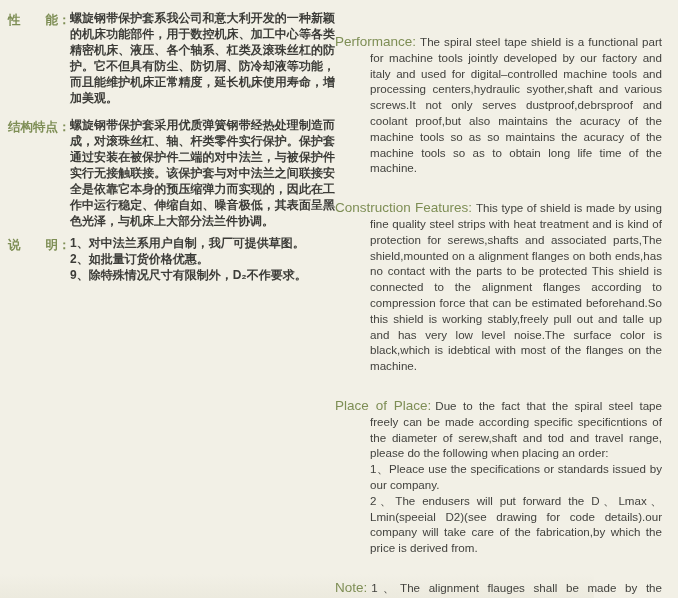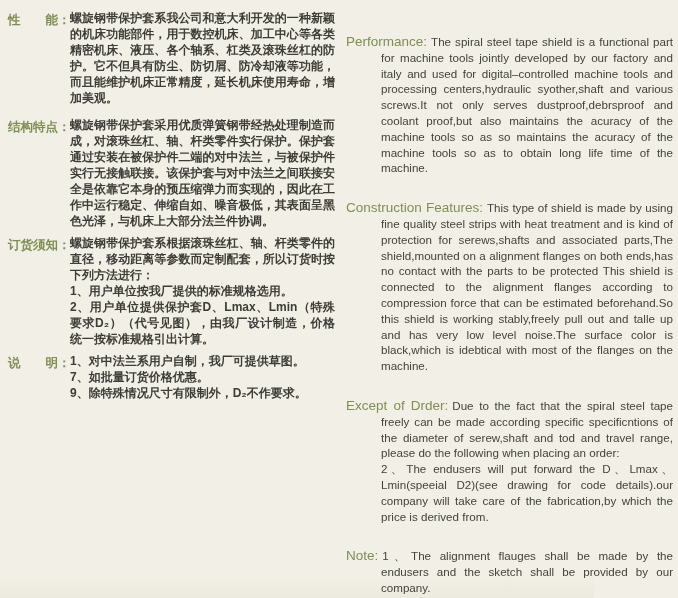--- a/index.html
+++ b/index.html
@@ -12,21 +12,20 @@
     background: #f2f0e6;
     overflow: hidden;
     font-family: "Liberation Sans", "DejaVu Sans", sans-serif;
   }
   .page {
     box-sizing: border-box;
     width: 594px;
     height: 598px;
     padding: 10px 6px 0 8px;
     display: flex;
-    gap: 11px;
     background: linear-gradient(180deg, #f2f0e6 0%, #f2f0e6 96%, #eceade 100%);
   }
   .col-left  { width: 327px; flex-shrink: 0; }
   .col-right { width: 327px; flex-shrink: 0; }
 
   
   .cn-section { display: flex; margin-bottom: 6px; }
   .cn-section.mb-lg { margin-bottom: 11px; }
   .cn-label {
     width: 62px;
@@ -78,52 +77,45 @@
       </div>
     </div>
 
     <div class="cn-section">
       <div class="cn-label">结构特点：</div>
       <div class="cn-body">
         <p>螺旋钢带保护套采用优质弹簧钢带经热处理制造而成，对滚珠丝杠、轴、杆类零件实行保护。保护套通过安装在被保护件二端的对中法兰，与被保护件实行无接触联接。该保护套与对中法兰之间联接安全是依靠它本身的预压缩弹力而实现的，因此在工作中运行稳定、伸缩自如、噪音极低，其表面呈黑色光泽，与机床上大部分法兰件协调。</p>
       </div>
     </div>
 
-    <div class="cn-section">
-      <div class="cn-label">订货须知：</div>
-      <div class="cn-body">
-        <p>螺旋钢带保护套系根据滚珠丝杠、轴、杆类零件的直径，移动距离等参数而定制配套，所以订货时按下列方法进行：</p>
-        <p>1、用户单位按我厂提供的标准规格选用。</p>
-        <p>2、用户单位提供保护套D、Lmax、Lmin（特殊要求D₂）（代号见图），由我厂设计制造，价格统一按标准规格引出计算。</p>
-      </div>
-    </div>
 
     <div class="cn-section">
       <div class="cn-label">说　　明：</div>
       <div class="cn-body">
         <p>1、对中法兰系用户自制，我厂可提供草图。</p>
-        <p>7、如批量订货价格优惠。</p>
+        <p>2、如批量订货价格优惠。</p>
         <p>9、除特殊情况尺寸有限制外，D₂不作要求。</p>
       </div>
     </div>
 
   </div>
 
   <div class="col-right">
 
     <div class="en-section">
       <p class="hang"><span class="en-label">Performance:</span><span>The spiral steel tape shield is a functional part for machine tools jointly developed by our factory and italy and used for digital–controlled machine tools and processing centers,hydraulic syother,shaft and various screws.It not only serves dustproof,debrsproof and coolant proof,but also maintains the acuracy of the machine tools so as so maintains the acuracy of the machine tools so as to obtain long life time of the machine.</span></p>
     </div>
 
     <div class="en-section">
       <p class="hang"><span class="en-label">Construction Features:</span><span>This type of shield is made by using fine quality steel strips with heat treatment and is kind of protection for serews,shafts and associated parts,The shield,mounted on a alignment flanges on both ends,has no contact with the parts to be protected This shield is connected to the alignment flanges according to compression force that can be estimated beforehand.So this shield is working stably,freely pull out and talle up and has very low level noise.The surface color is black,which is idebtical with most of the flanges on the machine.</span></p>
     </div>
 
     <div class="en-section">
-      <p class="hang"><span class="en-label">Except of Drder:</span><span>Due to the fact that the spiral steel tape freely can be made according specific specificntions of the diameter of serew,shaft and tod and travel range, please do the following when placing an order:</span></p>
+      <p class="hang"><span class="en-label">Place of Place:</span><span>Due to the fact that the spiral steel tape freely can be made according specific specificntions of the diameter of serew,shaft and tod and travel range, please do the following when placing an order:</span></p>
+      <p>1、Pleace use the specifications or standards issued by our company.</p>
       <p>2、The endusers will put forward the D、Lmax、Lmin(speeial D2)(see drawing for code details).our company will take care of the fabrication,by which the price is derived from.</p>
     </div>
 
     <div class="en-section">
       <p class="hang"><span class="en-label">Note:</span><span>1、The alignment flauges shall be made by the endusers and the sketch shall be provided by our company.</span></p>
       <p>7、The price can be reduced if large batch is ordered.</p>
     </div>
 
   </div>
 

